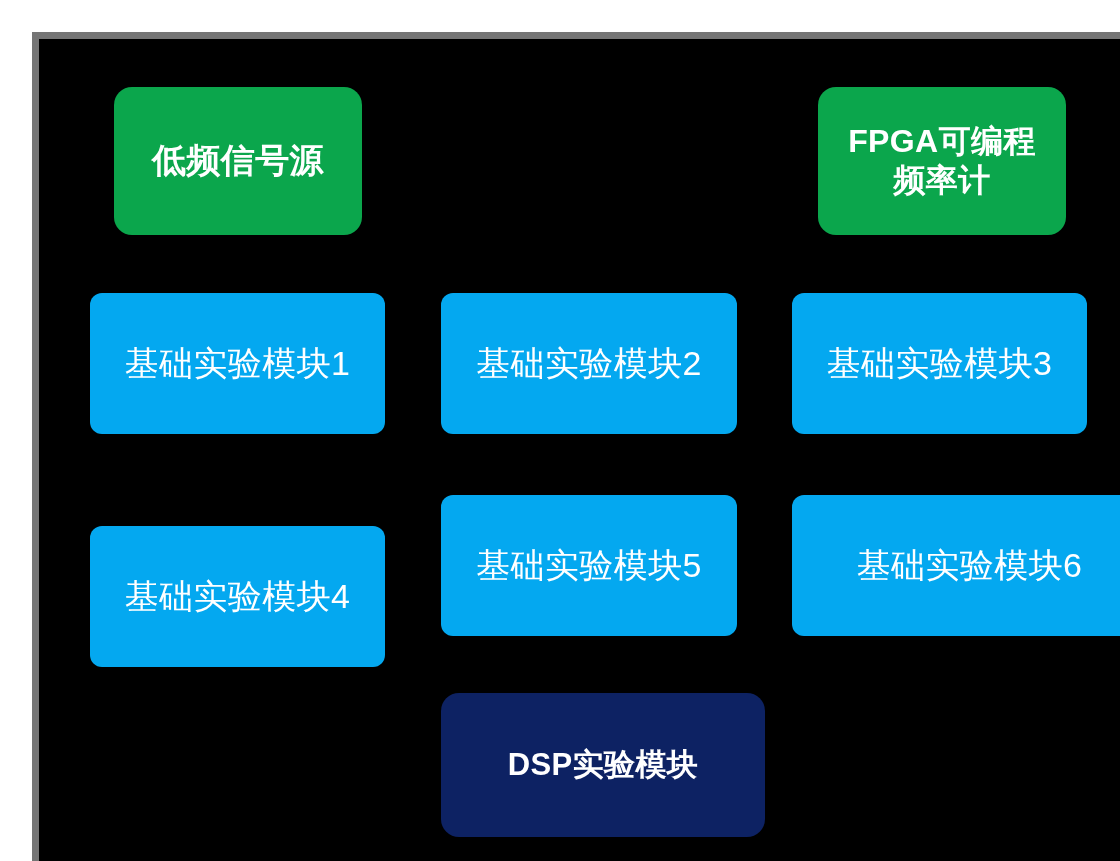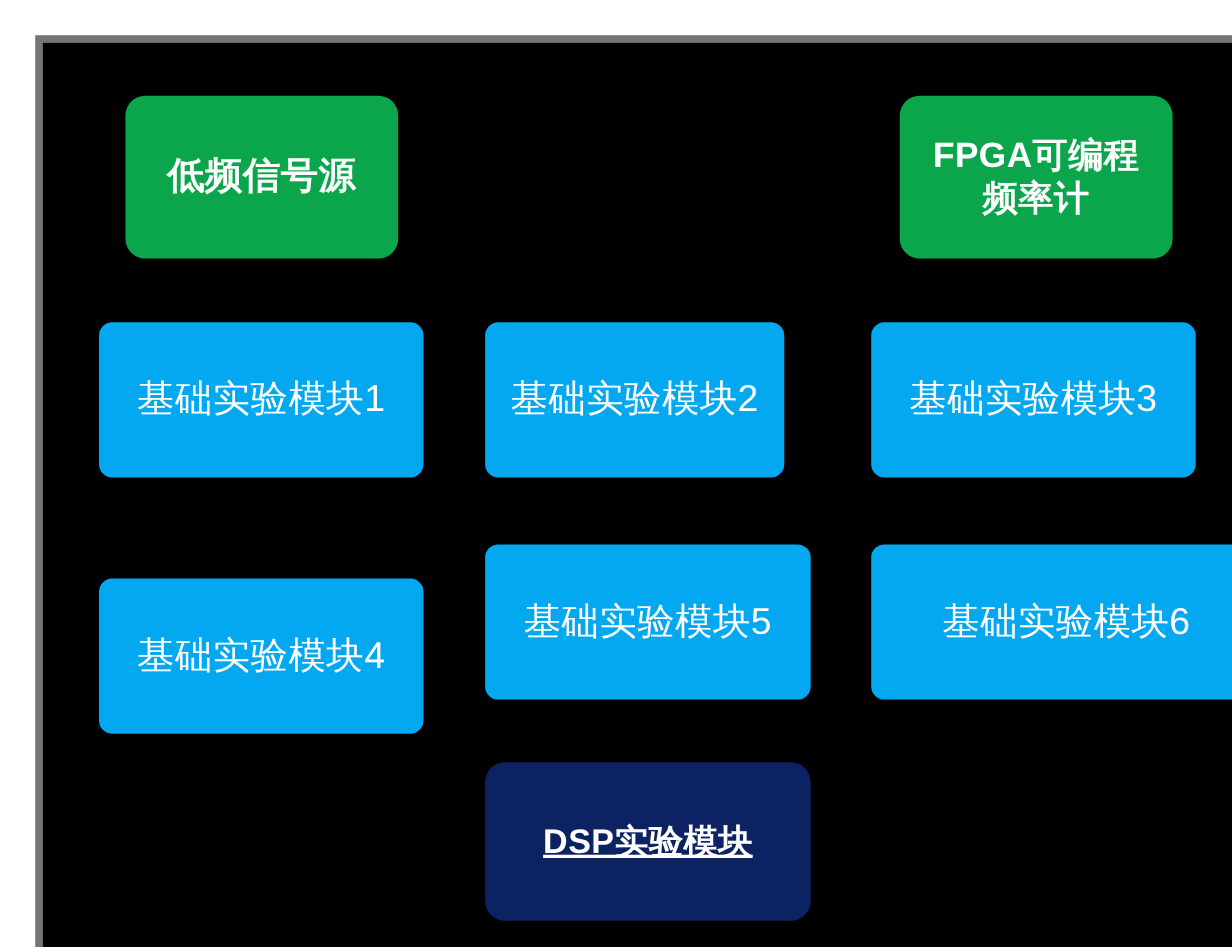--- a/index.html
+++ b/index.html
@@ -68,30 +68,30 @@
     border-radius: 18px;
   }
 
   
   .g1 { left: 75px;  top: 48px; width: 248px; height: 148px; }
   .g2 { left: 425px; top: 48px; width: 249px; height: 148px; }
   .g3 { left: 779px; top: 48px; width: 248px; height: 148px; }
 
   
   .b1 { left: 51px;  top: 254px; width: 295px; height: 141px; }
-  .b2 { left: 402px; top: 254px; width: 272px; height: 141px; }
+  .b2 { left: 402px; top: 254px; width: 296px; height: 141px; }
   .b3 { left: 753px; top: 254px; width: 295px; height: 141px; }
 
   
   .b4 { left: 51px;  top: 456px; width: 295px; height: 141px; margin-top: 31px; }
   .b5 { left: 402px; top: 456px; width: 296px; height: 141px; }
   .b6 { left: 753px; top: 456px; width: 355px; height: 141px; }
 
   
-  .d1 { left: 402px; top: 654px; width: 296px; height: 144px; text-decoration: underline; }
+  .d1 { left: 402px; top: 654px; width: 324px; height: 144px; }
 </style>
 </head>
 <body>
 
 <div id="diagram-frame">
   <div id="diagram-canvas">
 
     <div class="node node-green single-line g1">低频信号源</div>
 
 

